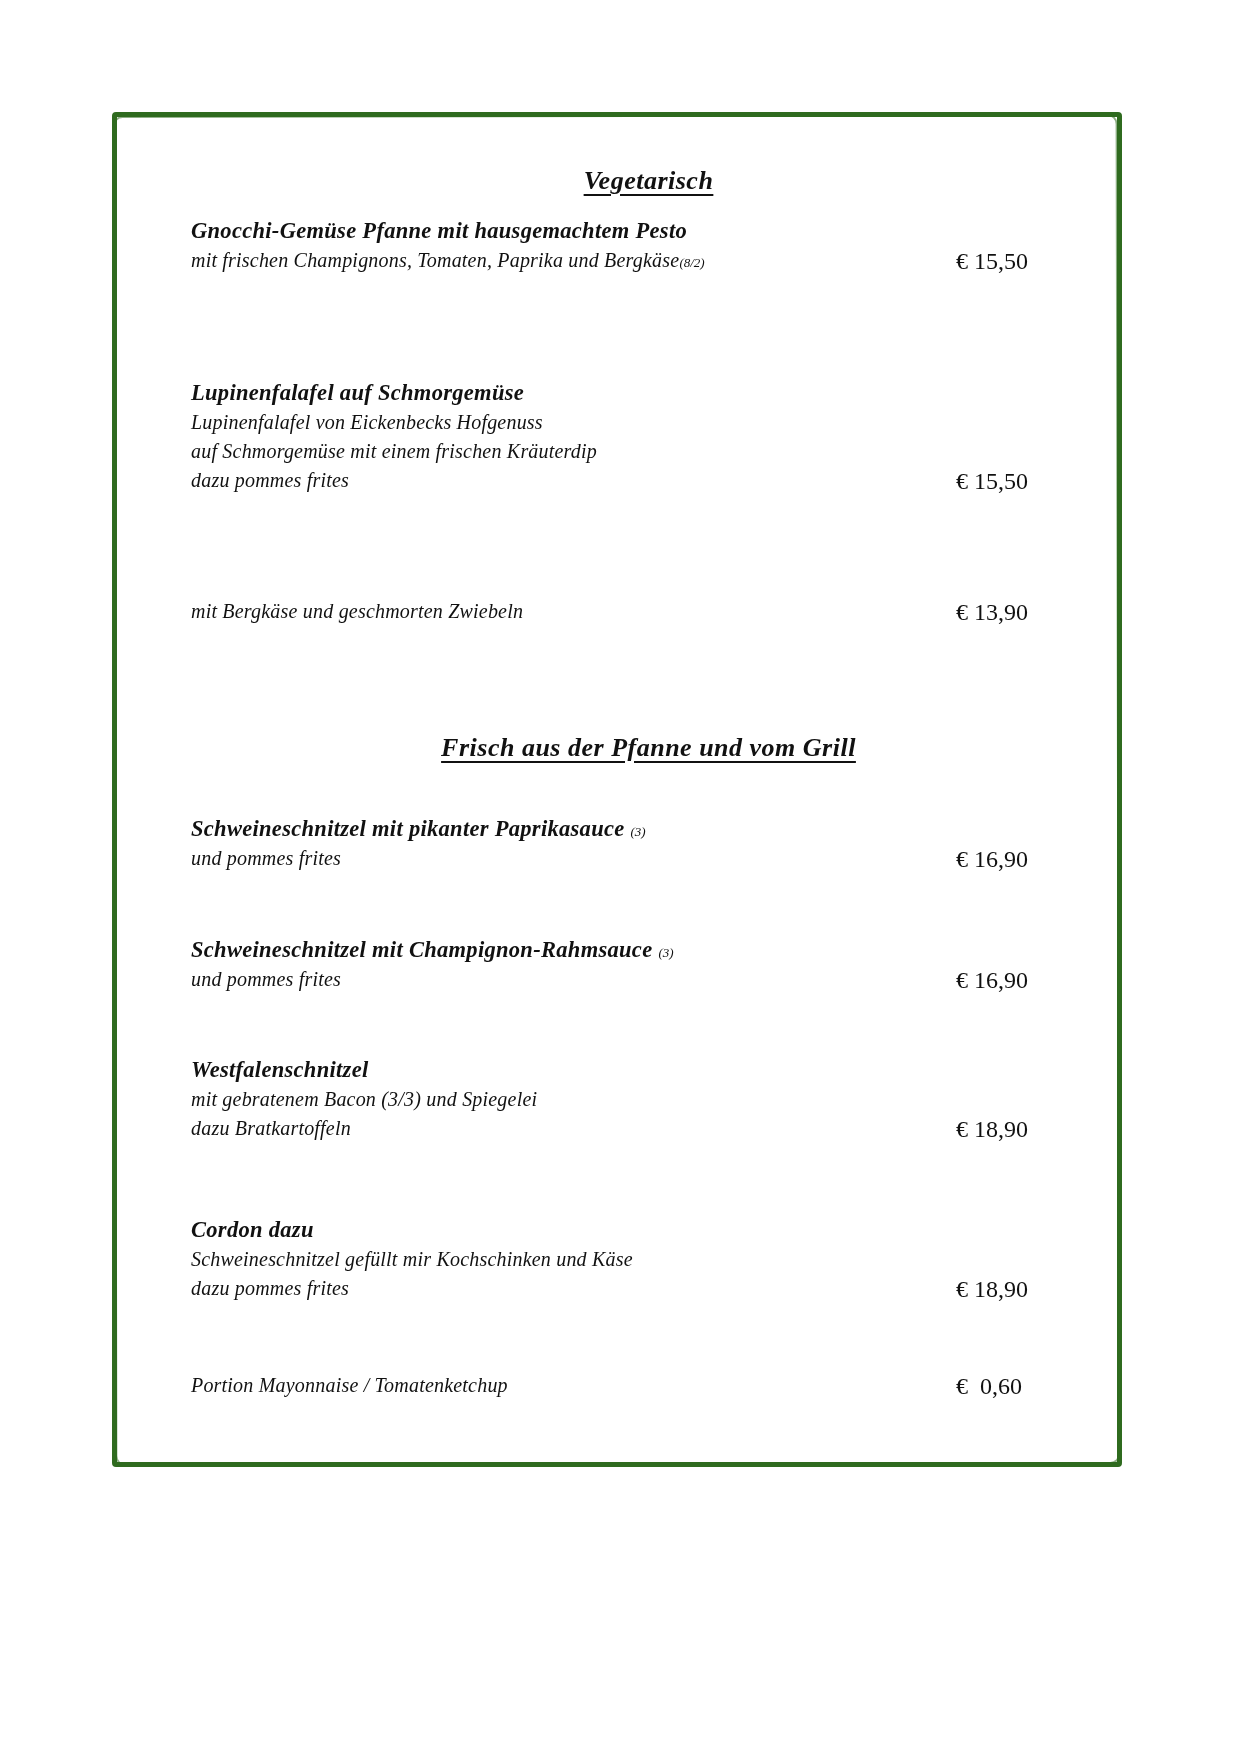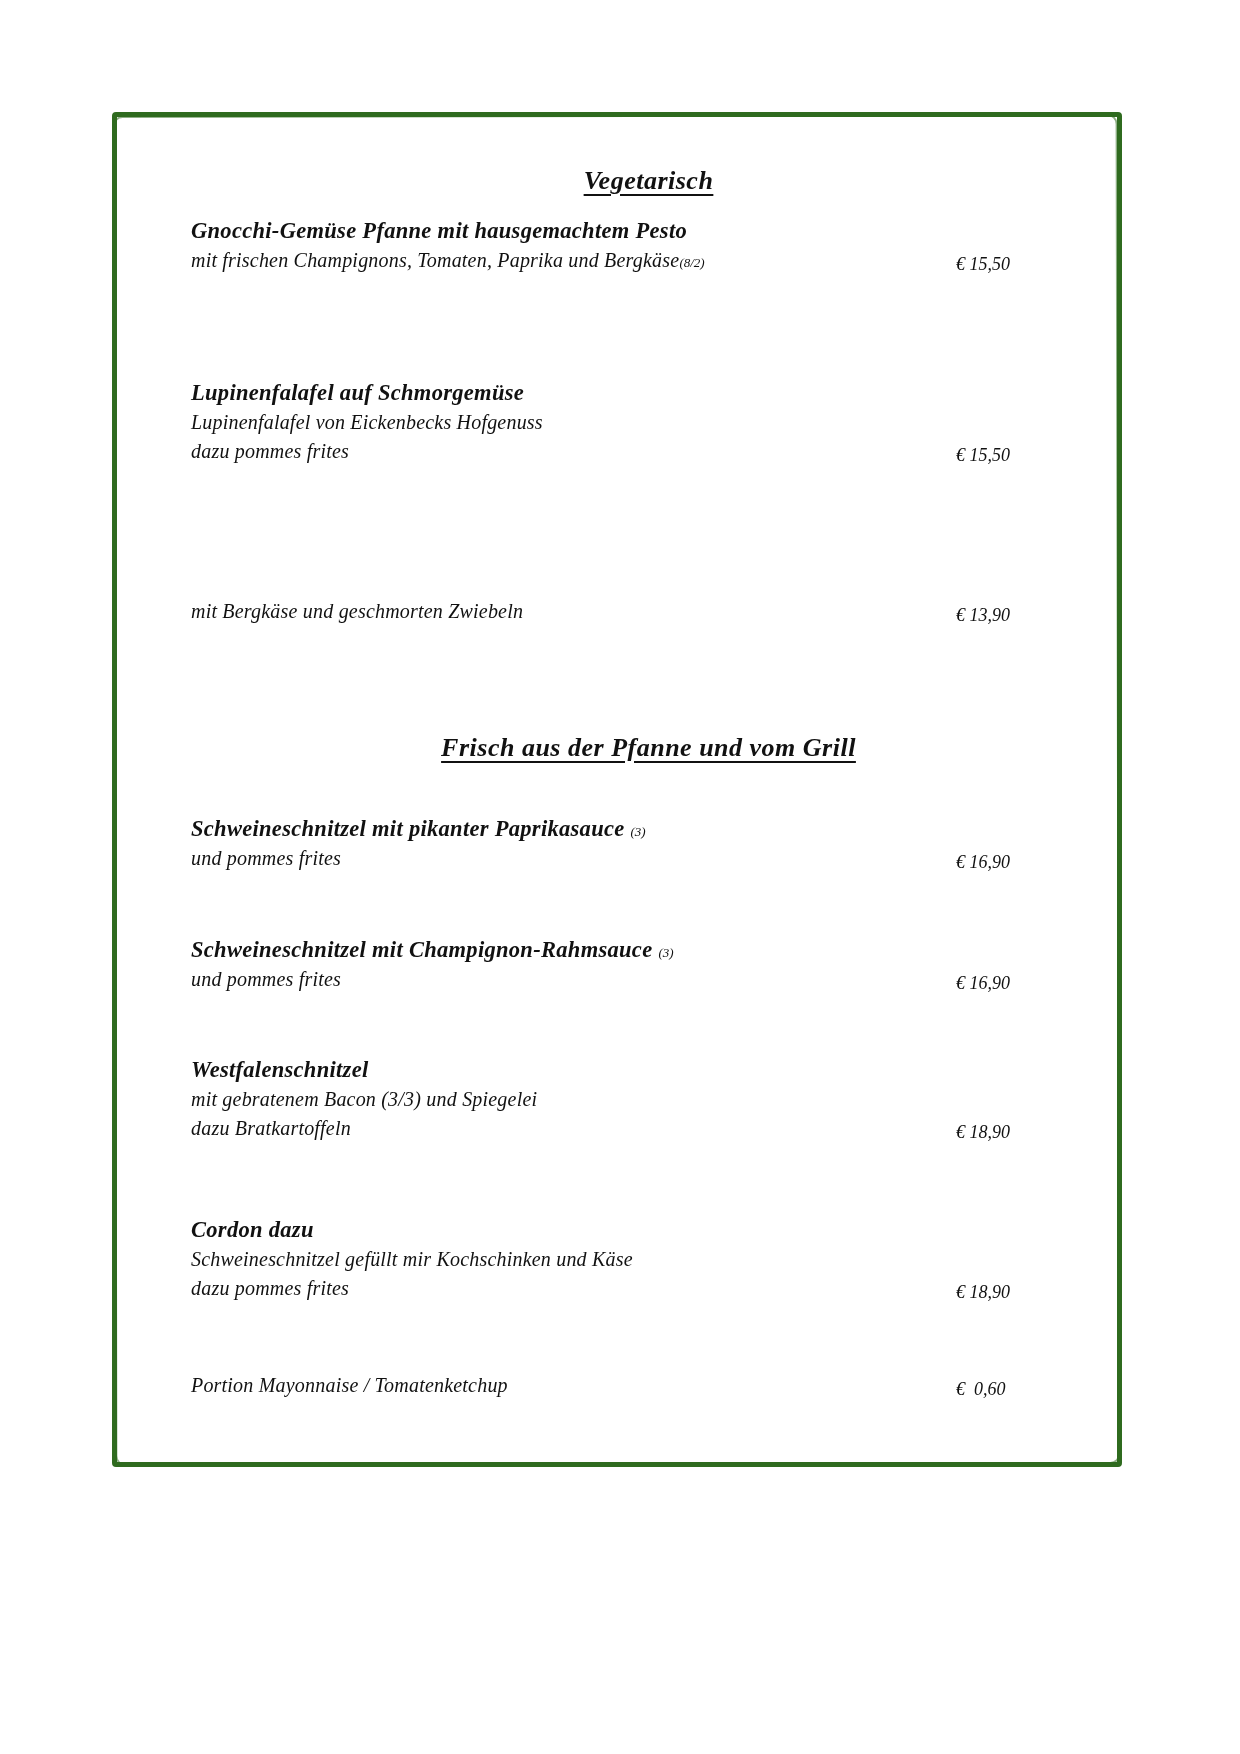--- a/index.html
+++ b/index.html
@@ -63,22 +63,21 @@
   .item {
     display: flex;
     align-items: flex-end;
     justify-content: space-between;
   }
   .item-text { flex: 0 1 auto; max-width: 660px; }
   .price {
     flex: 0 0 auto;
     width: 150px;
     text-align: left;
-    font-style: italic;
-    font-size: 18px;
+    font-size: 24px;
     white-space: pre;
     padding-left: 10px;
   }
 
   .name {
     font-weight: bold;
     font-style: italic;
     font-size: 22.5px;
     letter-spacing: 0.3px;
     line-height: 1.32;
@@ -122,20 +121,21 @@
     </div>
   </div>
 
   <div class="blk" style="top:228px;">
     <div class="item">
       <div class="item-text">
         <div class="name">Lupinenfalafel auf Schmorgemüse</div>
         <div class="desc">
           <span>Lupinenfalafel </span><span class="bold">von Eickenbecks Hofgenuss</span>
         </div>
+        <div class="desc">auf Schmorgemüse mit einem frischen Kräuterdip</div>
         <div class="desc">dazu pommes frites</div>
       </div>
       <div class="price">€ 15,50</div>
     </div>
   </div>
 
   <div class="blk" style="top:447px;">
     <div class="item">
       <div class="item-text">
         <div class="desc">mit Bergkäse und geschmorten Zwiebeln</div>

